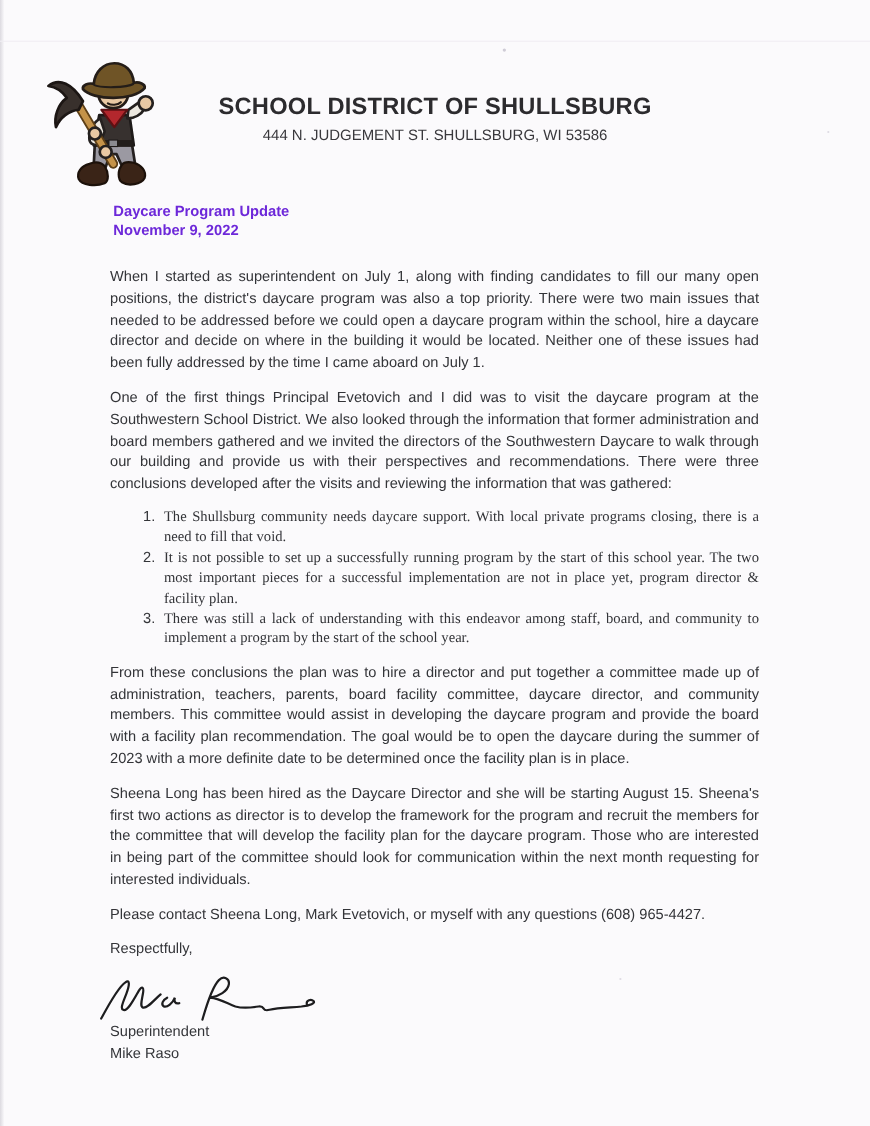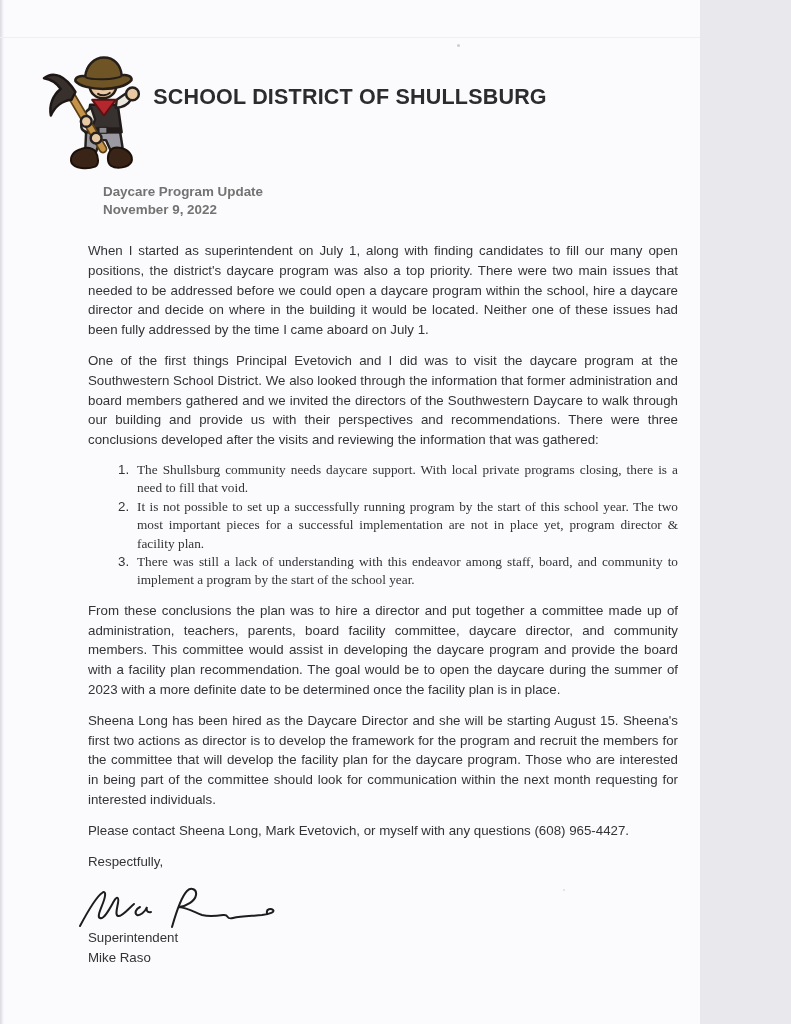--- a/index.html
+++ b/index.html
@@ -3,21 +3,21 @@
 <meta charset="utf-8">
 <style>
   html, body { margin: 0; padding: 0; }
   body {
     width: 791px; height: 1024px;
     font-family: "Liberation Sans", "DejaVu Sans", sans-serif;
     background: #e9e8ec;
   }
   .page {
     position: relative;
-    width: 700px; height: 1024px;
+    width: 791px; height: 1024px;
     background: #fbfafc;
     overflow: hidden;
     color: #333438;
   }
   
   .edge-left {
     position: absolute; left: 0; top: 0; bottom: 0; width: 4px;
     background: linear-gradient(to right, #dcdae0, rgba(251,250,252,0));
   }
   .scan-line-top {
@@ -47,26 +47,26 @@
   .school-address {
     margin-top: 5px;
     font-size: 13.6px;
     color: #39383c;
   }
 
   
   .subject {
     position: absolute; left: 103px; top: 183px;
     font-size: 13.4px; font-weight: bold; line-height: 17.5px;
-    color: #737373;
+    color: #6d28d9;
   }
 
   
   .bodytext {
-    position: absolute; left: 88px; top: 241px;
+    position: absolute; left: 100px; top: 241px;
     width: 590px;
     font-size: 13.3px; line-height: 19.8px;
     text-align: justify;
   }
   .bodytext p { margin: 0 0 11px 0; }
   .bodytext ol {
     margin: 0 0 11px 0; padding: 0; list-style: none;
   }
   .bodytext li {
     display: flex;
@@ -124,20 +124,21 @@
 
       <path d="M34,42 C24,26 12,20 2,28 C9,29 15,33 19,39 C11,45 7,56 9,66 C13,57 21,51 30,50 Z" fill="#38302c" stroke="#1c1614" stroke-width="2.5" stroke-linejoin="round"></path>
 
       <circle cx="45" cy="72" r="5.5" fill="#e9c9a4" stroke="#24201f" stroke-width="2.5"></circle>
       <circle cx="55" cy="89" r="5.5" fill="#e9c9a4" stroke="#24201f" stroke-width="2.5"></circle>
     </svg>
   </div>
 
   <div class="letterhead">
     <h1 class="school-name">SCHOOL DISTRICT OF SHULLSBURG</h1>
+    <div class="school-address">444 N. JUDGEMENT ST. SHULLSBURG, WI 53586</div>
   </div>
 
   <div class="subject">
     <div>Daycare Program Update</div>
     <div>November 9, 2022</div>
   </div>
 
   <div class="bodytext">
     <p>When I started as superintendent on July 1, along with finding candidates to fill our many open positions, the district's daycare program was also a top priority. There were two main issues that needed to be addressed before we could open a daycare program within the school, hire a daycare director and decide on where in the building it would be located. Neither one of these issues had been fully addressed by the time I came aboard on July 1.</p>
     <p>One of the first things Principal Evetovich and I did was to visit the daycare program at the Southwestern School District. We also looked through the information that former administration and board members gathered and we invited the directors of the Southwestern Daycare to walk through our building and provide us with their perspectives and recommendations. There were three conclusions developed after the visits and reviewing the information that was gathered:</p>

